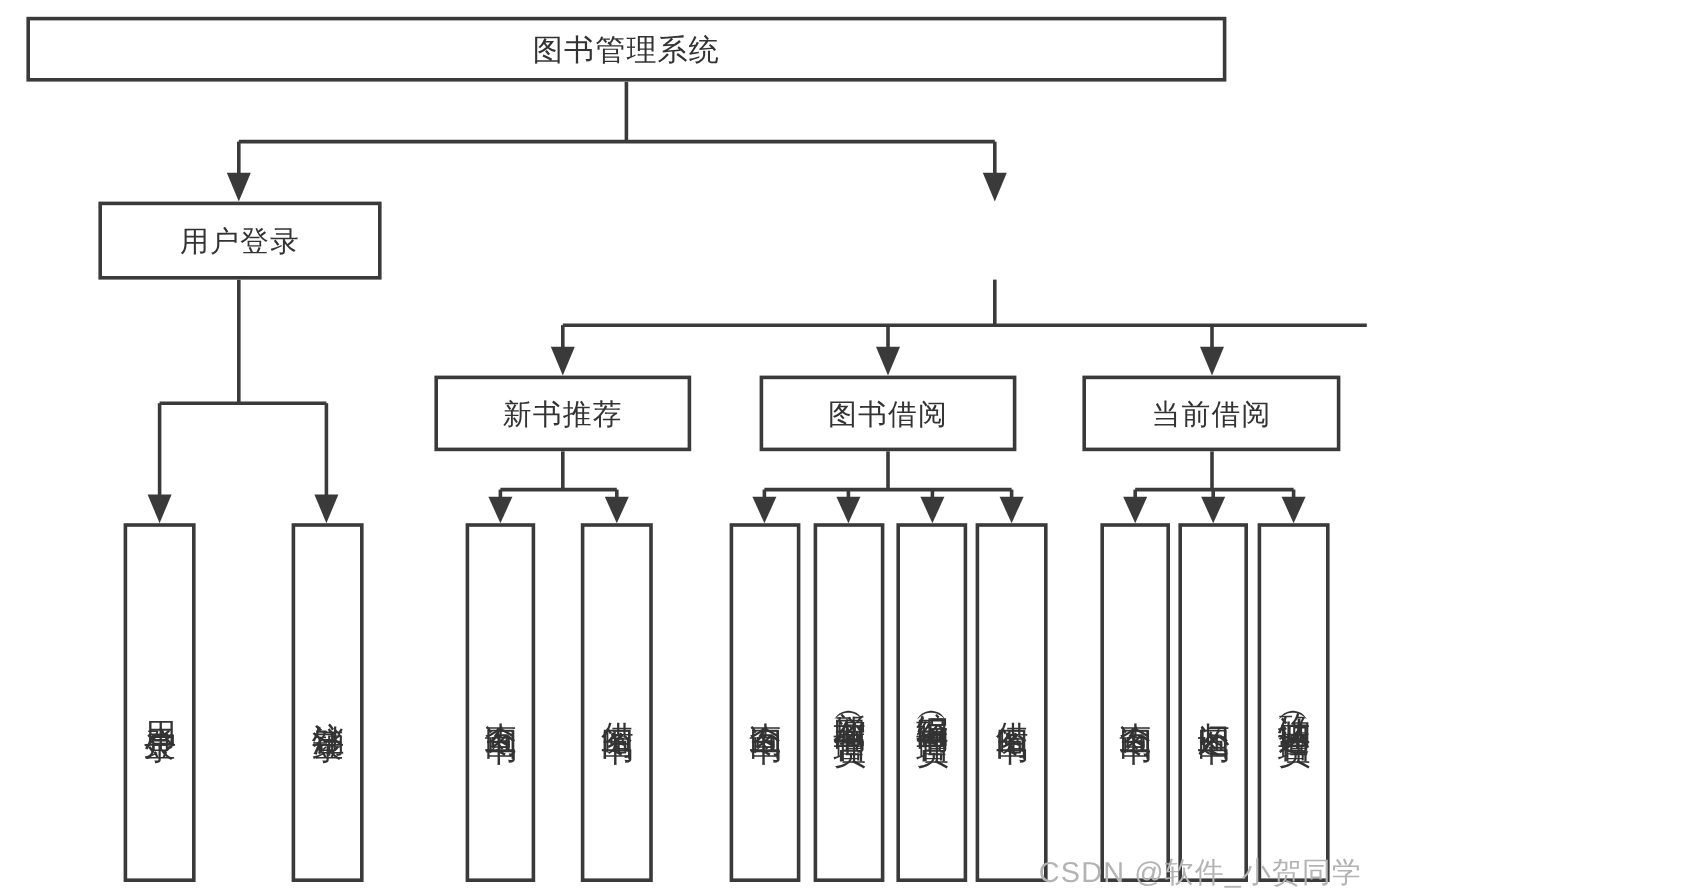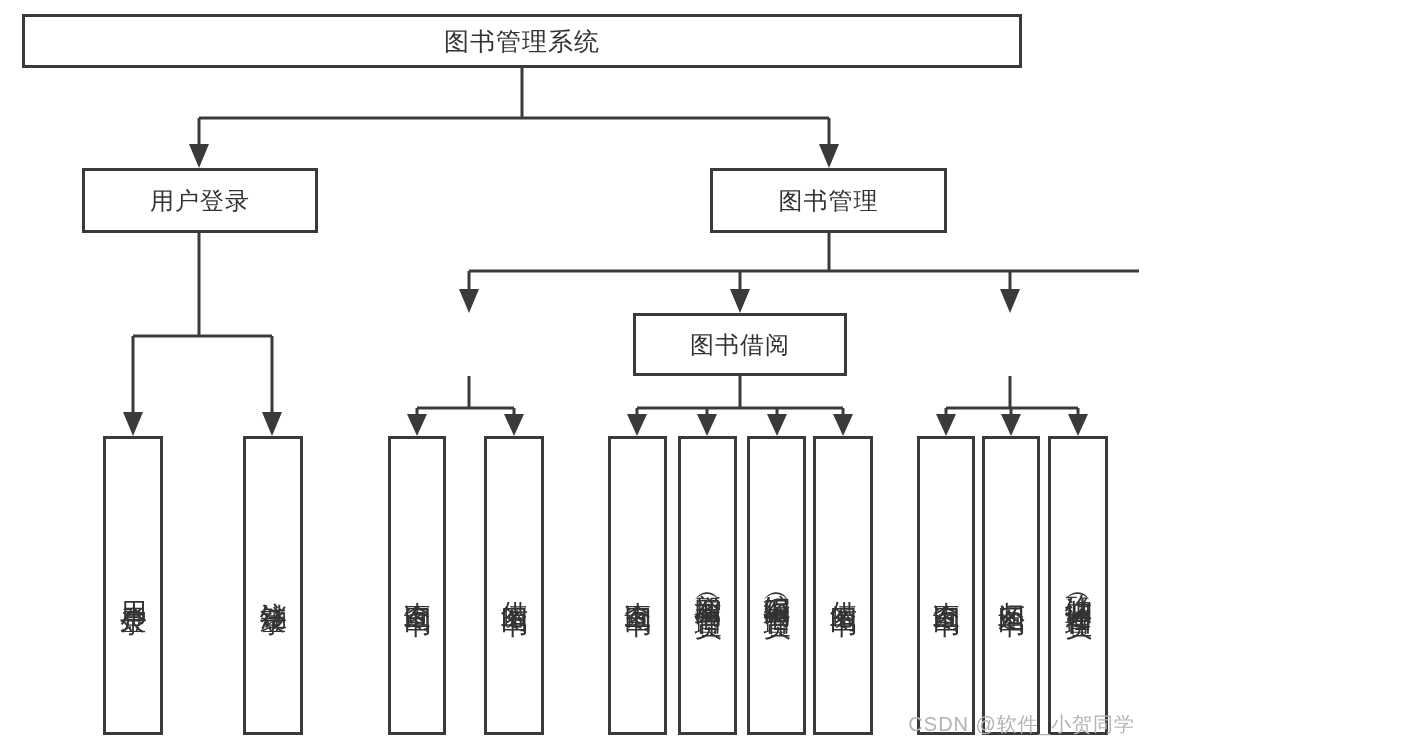--- a/index.html
+++ b/index.html
@@ -49,21 +49,21 @@
     text-orientation: mixed;
     font-size: 27px;
     letter-spacing: 3px;
     line-height: 1;
     color: #333333;
   }
   .watermark {
     position: absolute;
     right: 4px;
     top: 711px;
-    font-size: 20px;
+    font-size: 24px;
     color: #b3b3b3;
     letter-spacing: 1px;
     white-space: nowrap;
     z-index: 10;
   }
   line, polyline { stroke: #3a3a3a; stroke-width: 3; fill: none; }
   polygon { fill: #3a3a3a; stroke: none; }
 </style>
 </head>
 <body>
@@ -128,23 +128,24 @@
     <line x1="1225" y1="408" x2="1342" y2="408"></line>
     <line x1="1225" y1="408" x2="1225" y2="418"></line>
     <polygon points="1215,414 1235,414 1225,436"></polygon>
     <line x1="1342" y1="408" x2="1342" y2="418"></line>
     <polygon points="1332,414 1352,414 1342,436"></polygon>
   </svg>
 
   <div class="node hbox root-box" style="left:22px; top:14px; width:1000px; height:54px;">图书管理系统</div>
 
   <div class="node hbox" style="left:82px; top:168px; width:236px; height:65px;">用户登录</div>
-  <div class="node hbox" style="left:710px; top:168px; width:237px; height:65px;">图书管理</div>
 
+  <div class="node hbox" style="left:362px; top:313px; width:214px; height:63px;">新书推荐</div>
   <div class="node hbox" style="left:633px; top:313px; width:214px; height:63px;font-family:Liberation Mono, monospace;">图书借阅</div>
+  <div class="node hbox" style="left:902px; top:313px; width:215px; height:63px;">当前借阅</div>
 
   <div class="node vbox" style="left:103px; width:60px;">
     <span class="vtext">用户登录</span>
   </div>
   <div class="node vbox" style="left:243px; width:60px;">
     <span class="vtext">注销登录</span>
   </div>
 
   <div class="node vbox" style="left:388px; width:58px;">
     <span class="vtext">查询图书</span>

